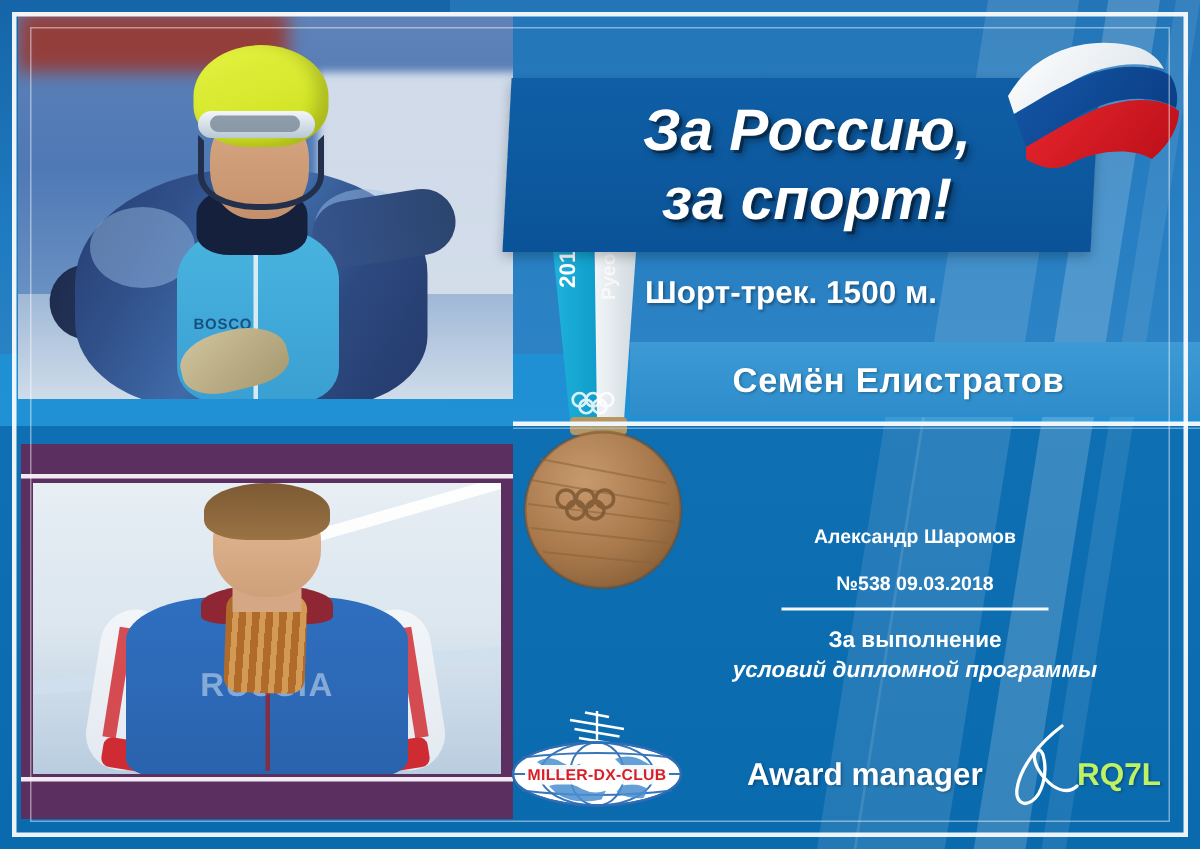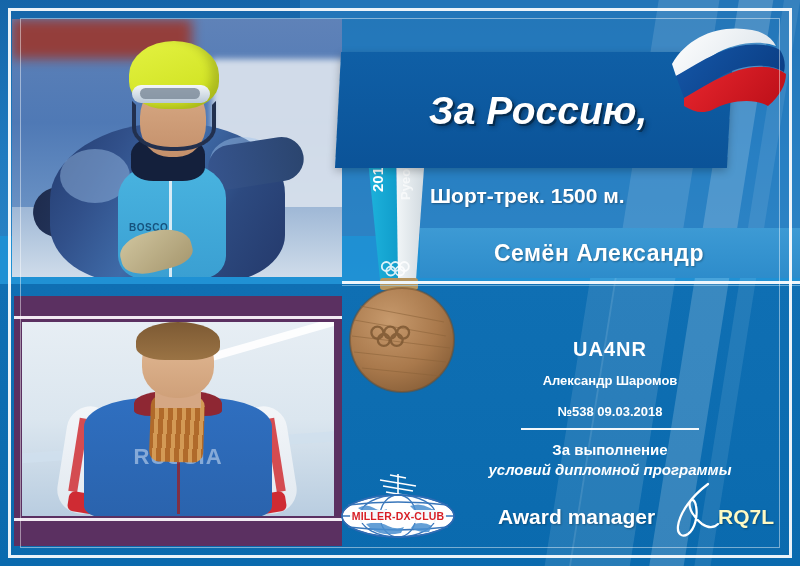--- a/index.html
+++ b/index.html
@@ -28,21 +28,21 @@
   .mid-rule{position:absolute;left:0;top:281px;width:800px;height:3px;background:#eef6fc;}
   .mid-rule-2{position:absolute;left:0;top:285px;width:800px;height:1px;background:#9fd0ef;opacity:.6;}
 
   
   .frame-outer{position:absolute;left:8px;top:8px;right:8px;bottom:8px;
     border:3px solid #ffffff;opacity:.92;pointer-events:none;}
   .frame-inner{position:absolute;left:20px;top:18px;right:20px;bottom:18px;
     border:1px solid rgba(255,255,255,.45);pointer-events:none;}
 
   
-  .photo1{position:absolute;left:12px;top:19px;width:330px;height:258px;overflow:hidden;}
+  .photo1{position:absolute;left:12px;top:8px;width:330px;height:258px;overflow:hidden;}
   .p1-sky{position:absolute;inset:0;background:linear-gradient(180deg,#5f82b8 0%,#4f79b5 40%,#7ea4cf 100%);}
   .p1-redband{position:absolute;left:0;top:0;width:180px;height:40px;background:#9e3326;filter:blur(6px);opacity:.85;}
   .p1-whitewall{position:absolute;left:200px;top:40px;width:140px;height:170px;background:#dfe6ef;filter:blur(3px);opacity:.9;}
   .p1-ice{position:absolute;left:0;bottom:0;width:100%;height:70px;background:linear-gradient(180deg,#9fb8d6,#cfdcea);}
   .p1-body{position:absolute;left:38px;top:104px;width:235px;height:160px;
     background:linear-gradient(120deg,#233b6e 0%,#31508a 25%,#3f6ba8 48%,#2d4a80 70%,#24396b 100%);
     border-radius:50% 46% 30% 34%/48% 44% 30% 36%;}
   .p1-vest{position:absolute;left:106px;top:144px;width:108px;height:116px;
     background:linear-gradient(180deg,#49b4e0,#3a9fd2);border-radius:40% 40% 24% 24%/30% 30% 20% 20%;}
   .p1-zip{position:absolute;left:157px;top:146px;width:3px;height:114px;background:#e8f2f8;opacity:.9;}
@@ -129,21 +129,21 @@
   .info .num{font-size:13px;font-weight:bold;margin-top:16px;}
   .info .sep{width:178px;height:2px;background:#ffffff;margin:9px auto 10px auto;opacity:.95;}
   .info .reason1{font-size:15px;font-weight:bold;line-height:1.35;}
   .info .reason2{font-size:15px;font-weight:bold;line-height:1.35;font-style:italic;}
 
   
   .club-logo{position:absolute;left:336px;top:472px;width:124px;height:66px;}
   .award-mgr{position:absolute;left:498px;top:505px;color:#ffffff;font-size:21px;font-weight:bold;
     text-shadow:1px 1px 2px rgba(0,0,0,.30);}
   .signature{position:absolute;left:668px;top:482px;width:56px;height:60px;}
-  .signer{position:absolute;left:718px;top:505px;color:#fef9c3;font-size:21px;font-weight:bold;
+  .signer{position:absolute;left:718px;top:505px;color:#bef264;font-size:21px;font-weight:bold;
     text-shadow:1px 1px 2px rgba(0,0,0,.30);}
 </style>
 </head>
 <body>
 
 <div class="cert">
 
   <div class="bg-base"></div>
   <div class="bg-upper"></div>
   <div class="bg-lower"></div>
@@ -242,26 +242,27 @@
         <circle cx="44" cy="10" r="13"></circle>
         <circle cx="72" cy="10" r="13"></circle>
       <circle cx="30" cy="26" r="13"></circle>
         <circle cx="58" cy="26" r="13"></circle>
     </g>
   </svg>
 
   <div class="title-panel"></div>
   <div class="title-text">
     <div class="title-line">За Россию,</div>
+    <div class="title-line">за спорт!</div>
   </div>
 
   <div class="sport-line">Шорт-трек. 1500 м.</div>
 
   <div class="name-band"></div>
-  <div class="name-text">Семён  Александр</div>
+  <div class="name-text">Семён  Елистратов</div>
 
   <svg class="flag" viewBox="0 0 124 100">
     <defs>
       <linearGradient id="fw" x1="0" y1="0" x2="1" y2="0.4">
         <stop offset="0" stop-color="#ffffff"></stop>
           <stop offset="1" stop-color="#dfe6ec"></stop>
       </linearGradient>
       <linearGradient id="fb" x1="0" y1="0" x2="1" y2="0.4">
         <stop offset="0" stop-color="#1557a8"></stop>
           <stop offset="1" stop-color="#0b3f86"></stop>
@@ -270,21 +271,20 @@
         <stop offset="0" stop-color="#e8262e"></stop>
           <stop offset="1" stop-color="#c1121b"></stop>
       </linearGradient>
     </defs>
     <path d="M4 46 C20 18, 52 6, 84 12 C96 14, 104 20, 108 28 C92 22, 66 24, 44 38 C30 46, 18 54, 8 58 Z" fill="url(#fw)"></path>
     <path d="M8 58 C22 50, 34 42, 48 36 C72 24, 98 24, 112 32 C116 38, 118 46, 116 54 C100 44, 72 46, 50 60 C38 68, 26 76, 16 80 Z" fill="url(#fb)"></path>
     <path d="M16 80 C30 72, 42 64, 56 58 C80 46, 106 46, 118 56 C118 66, 112 78, 100 88 C86 80, 62 82, 44 92 C34 96, 26 94, 16 88 Z" fill="url(#fr)"></path>
   </svg>
 
   <div class="info">
-    <div class="call">UA4NR</div>
     <div class="who">Александр Шаромов</div>
     <div class="num">№538    09.03.2018</div>
     <div class="sep"></div>
     <div class="reason1">За выполнение</div>
     <div class="reason2">условий дипломной программы</div>
   </div>
 
   <svg class="club-logo" viewBox="0 0 124 66">
     <g stroke="#ffffff" stroke-width="1.6" fill="none">
       <line x1="62" y1="2" x2="62" y2="30"></line>

